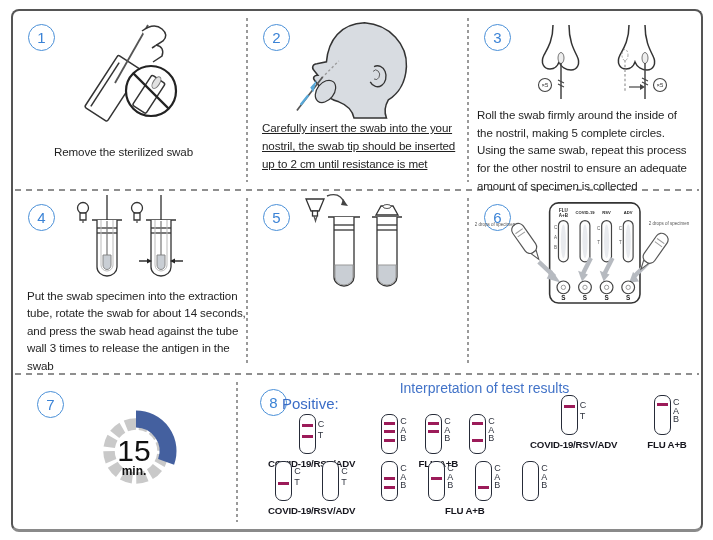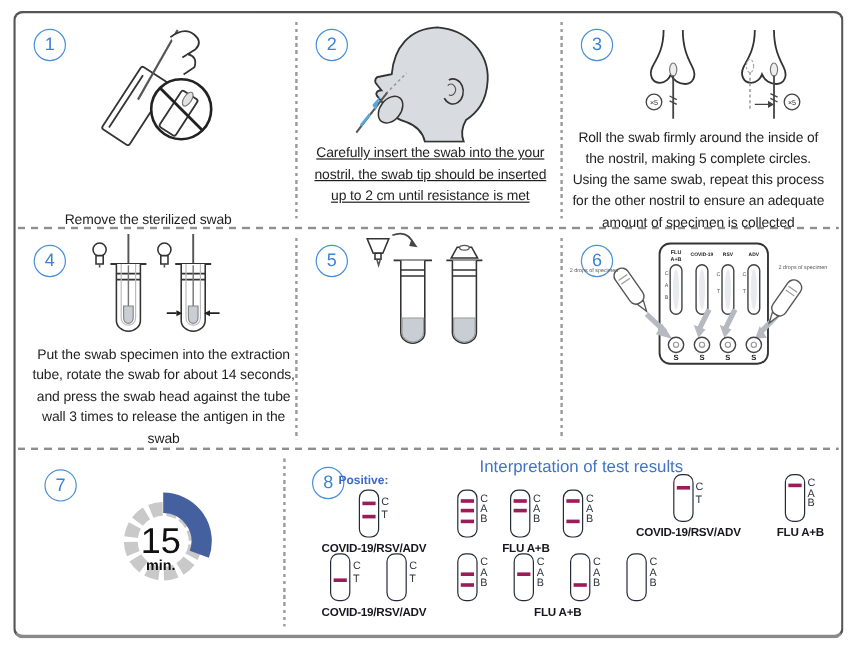--- a/index.html
+++ b/index.html
@@ -8,34 +8,34 @@
   .row{display:flex;position:relative;}
   .row1{height:178px;}
   .row2{height:182px;}
   .row3{flex:1;}
   .hdiv{height:2px;background:repeating-linear-gradient(90deg,#8f8f8f 0 6px,transparent 6px 11px);margin:0 2px;}
   .vdiv{width:2px;background:repeating-linear-gradient(180deg,#9a9a9a 0 3px,transparent 3px 6px);margin:7px 0;}
   .panel{position:relative;}
   .p-w1{width:233px;} .p-w2{width:219px;} .p-w3{width:228px;}
   .p-w7{width:223px;} .p-w8{flex:1;}
   .badge{position:absolute;left:15px;top:13px;width:25px;height:25px;border:1.6px solid #4a90d8;border-radius:50%;color:#3b83d6;font-size:15px;display:flex;align-items:center;justify-content:center;background:#fff;}
-  .cap{position:absolute;font-size:11.6px;line-height:1.56;color:#1f1f1f;white-space:pre-line;letter-spacing:-0.1px;text-align:center;}
-  .cap1{left:0;right:12px;top:132;top:132px;text-align:center;margin-top:32px;}
+  .cap{position:absolute;font-size:11.6px;line-height:1.56;color:#1f1f1f;white-space:pre-line;letter-spacing:-0.1px;}
+  .cap1{left:0;right:12px;top:132;top:132px;text-align:center;}
   .cap2{left:14px;top:108px;text-decoration:underline;}
   .cap3{left:8px;top:96px;font-size:11.5px;line-height:1.54;}
   .cap4{left:14px;top:96px;line-height:1.5;}
   .cap5{left:22px;top:112px;}
   .cap6{left:9px;top:112px;}
   .illus{position:absolute;}
   
   .results{position:absolute;inset:0;}
   .results-title{position:absolute;top:5px;left:30px;right:0;text-align:center;font-size:14px;color:#4273c8;}
   .sec{position:absolute;}
   .sec0{left:30px;top:20px;} .sec1{left:292px;top:20px;} .sec2{left:30px;top:86px;}
-  .sec-label{font-size:10px;font-weight:bold;color:#3a6cc6;margin-left:14px;margin-bottom:2px;}
+  .sec-label{font-size:15px;font-weight:normal;color:#3a6cc6;margin-left:14px;margin-bottom:2px;}
   .sec1 .sec-label{margin-left:26px;}
   .clusters{display:flex;gap:26px;align-items:flex-start;}
   .sec1 .clusters{gap:30px;}
   .cluster{display:flex;flex-direction:column;align-items:center;}
   .strips{display:flex;gap:18px;}
   .sec2 .strips{gap:21px;}
   .cell{display:flex;}
   .strip{width:15px;height:38px;border:1.7px solid #262b38;border-radius:7px;position:relative;background:#fff;flex:none;}
   .line{position:absolute;left:2px;right:2px;height:3.4px;background:#9c1b59;}
   .letters{position:relative;width:9px;}

